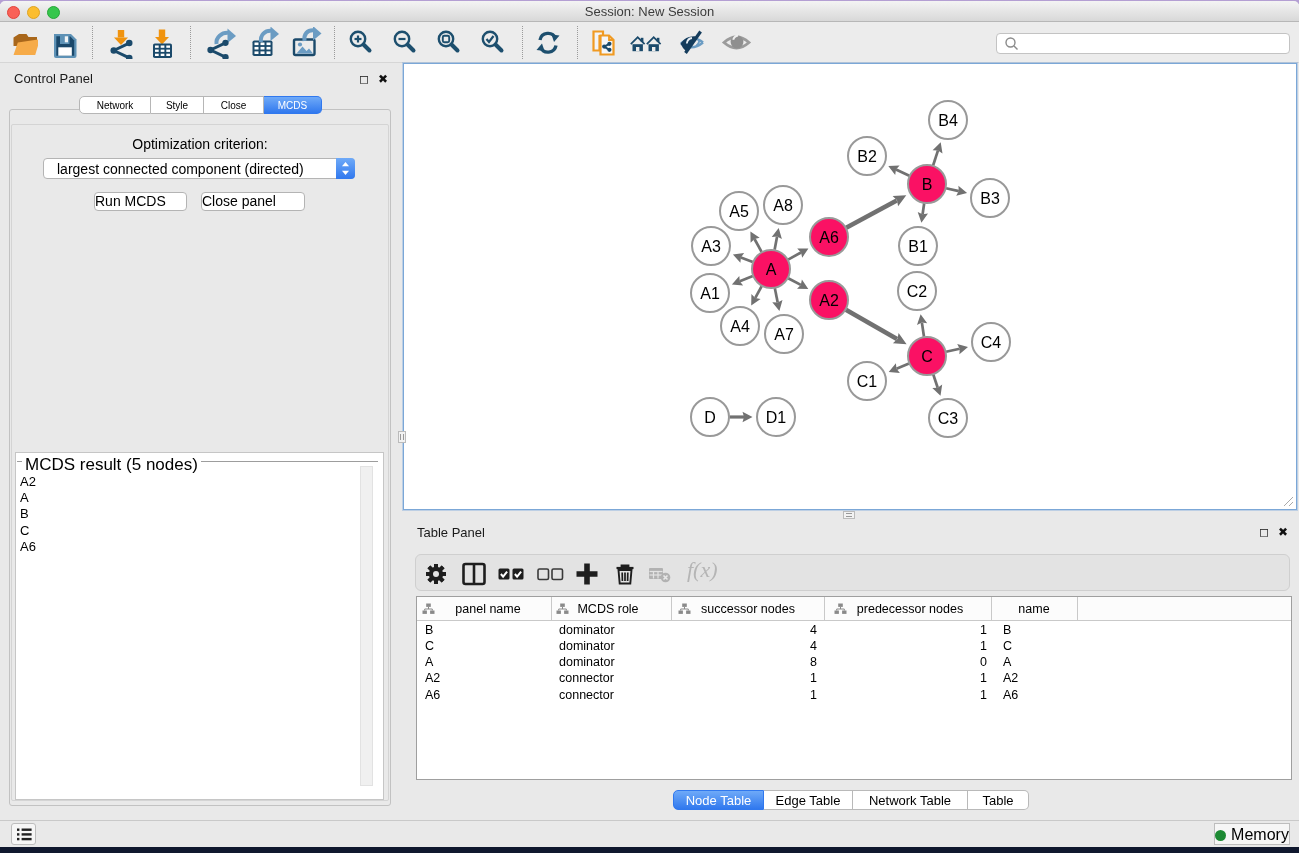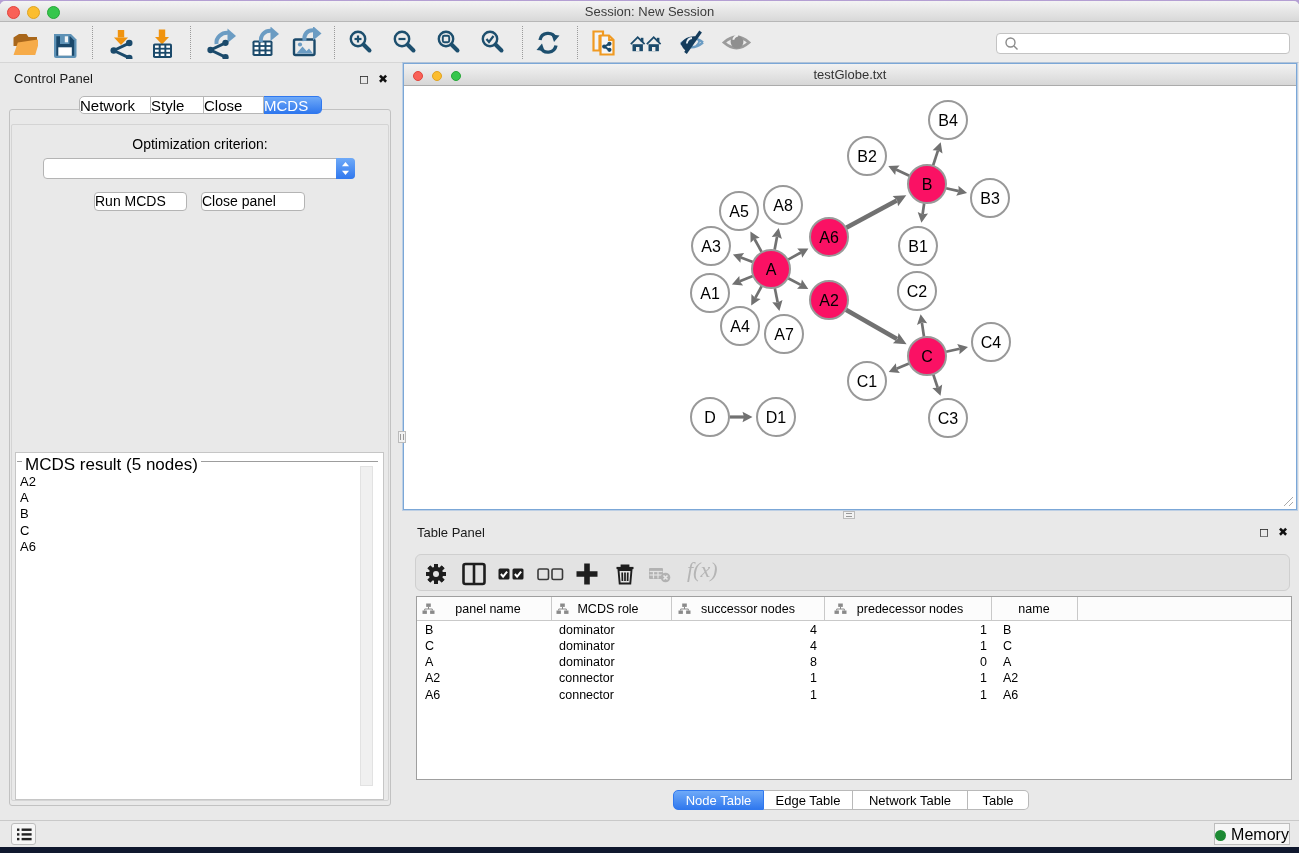--- a/index.html
+++ b/index.html
@@ -16,22 +16,22 @@
 #toolbar{position:absolute;left:0;top:22px;width:1299px;height:41px;background:#ececec;border-bottom:1px solid #d6d6d6}
 .tsep{position:absolute;top:4px;height:33px;width:0;border-left:1px dotted #9a9a9a}
 .ticon{position:absolute;top:0}
 #search{position:absolute;left:996px;top:11px;width:294px;height:21px;background:#fff;border:1px solid #c3c3c3;border-radius:4px}
 
 #ctl-title{position:absolute;left:14px;top:71px;font-size:13px;color:#1a1a1a}
 .wbtn{position:absolute;top:72px;font-size:12px;color:#111}
 #lp-outer{position:absolute;left:9px;top:109px;width:382px;height:697px;background:#e9e9e9;border:1px solid #c2c2c2;border-radius:3px}
 #lp-inner{position:absolute;left:11px;top:124px;width:378px;height:677px;border:1px solid #d4d4d4;border-radius:2px}
 .tabs{position:absolute;left:79px;top:96px;height:18px;display:flex}
-.tab{height:18px;font-size:15px;color:#000;background:#fff;border:1px solid #b6b6b6;border-left:none;
- text-align:left;line-height:17px}
+.tab{height:18px;font-size:10px;color:#000;background:#fff;border:1px solid #b6b6b6;border-left:none;
+ text-align:center;line-height:17px}
 .tab:first-child{border-left:1px solid #b6b6b6;border-radius:5px 0 0 5px}
 .tab.sel{background:linear-gradient(#6faaf8,#3078ee);color:#fff;border-color:#3078ee;border-radius:0 5px 5px 0}
 #optlab{position:absolute;left:0;top:136px;width:400px;text-align:center;font-size:14px;color:#000}
 #dropdown{position:absolute;left:43px;top:158px;width:312px;height:21px;background:#fff;border:1px solid #b4b4b4;border-radius:4px}
 #dropdown .txt{position:absolute;left:13px;top:0;font-size:14px;line-height:20px;color:#000}
 #dropdown .step{position:absolute;right:-1px;top:-1px;width:19px;height:21px;border-radius:0 4px 4px 0;
  background:linear-gradient(#6faaf8,#3078ee)}
 .btn{position:absolute;top:192px;height:19px;background:#fff;border:1px solid #b4b4b4;border-radius:4px;
  font-size:14px;line-height:17px;color:#000}
 #resultbox{position:absolute;left:15px;top:452px;width:369px;height:348px;background:#fff;border:1px solid #c6c6c6}
@@ -214,40 +214,36 @@
 <div id="lp-outer"></div>
 <div id="lp-inner"></div>
 <div class="tabs">
  <div class="tab" style="width:72px">Network</div>
  <div class="tab" style="width:53px">Style</div>
  <div class="tab" style="width:60px">Close</div>
  <div class="tab sel" style="width:58px">MCDS</div>
 </div>
 <div id="optlab">Optimization criterion:</div>
 <div id="dropdown">
+    <span class="txt">largest connected component (directed)</span>
  <span class="step"><svg width="19" height="21" viewBox="0 0 19 21">
         <path d="M9.5 4 L13 8.3 H6 Z" fill="#fff"></path>
         <path d="M9.5 17 L13 12.7 H6 Z" fill="#fff"></path>
       </svg></span>
 </div>
 <div class="btn" style="left:94px;width:93px">Run MCDS</div>
 <div class="btn" style="left:201px;width:104px">Close panel</div>
 <div id="resultbox"></div>
 <span class="fs-line" style="left:17px;width:5px"></span>
 <span class="fs-line" style="left:163px;width:215px"></span>
 <div id="fs-legend">MCDS result (5 nodes)</div>
 <div id="scrolltrack"></div>
 <div id="mcds-list">A2<br>A<br>B<br>C<br>A6</div>
 
 <div id="netwin">
- <div id="nettitle"><span class="t">testGlobe.txt</span>
-  <span class="ntl" style="left:9px;background:#f96157;border:1px solid #e2443c"></span>
-  <span class="ntl" style="left:28px;background:#fbbd2f;border:1px solid #e0a321"></span>
-  <span class="ntl" style="left:47px;background:#36c64c;border:1px solid #27a638"></span>
- </div>
  <svg id="graph" width="892" height="422" font-family="Liberation Sans, sans-serif">
 <line x1="357.6" y1="164.9" x2="350.5" y2="152.0" stroke="#717171" stroke-width="2.7"></line>
 <path d="M346.4 144.6 L355.7 150.8 L350.5 152.0 L346.6 155.8 Z" fill="#717171"></path>
 <line x1="370.6" y1="162.8" x2="373.1" y2="149.5" stroke="#717171" stroke-width="2.7"></line>
 <path d="M374.7 141.1 L377.9 151.9 L373.1 149.5 L367.7 150.0 Z" fill="#717171"></path>
 <line x1="348.8" y1="175.0" x2="336.9" y2="170.5" stroke="#717171" stroke-width="2.7"></line>
 <path d="M328.9 167.4 L340.1 166.1 L336.9 170.5 L336.4 175.8 Z" fill="#717171"></path>
 <line x1="348.9" y1="189.1" x2="335.8" y2="194.3" stroke="#717171" stroke-width="2.7"></line>
 <path d="M327.9 197.4 L335.3 188.9 L335.8 194.3 L339.1 198.6 Z" fill="#717171"></path>
 <line x1="357.7" y1="199.1" x2="351.3" y2="210.9" stroke="#717171" stroke-width="2.7"></line>

